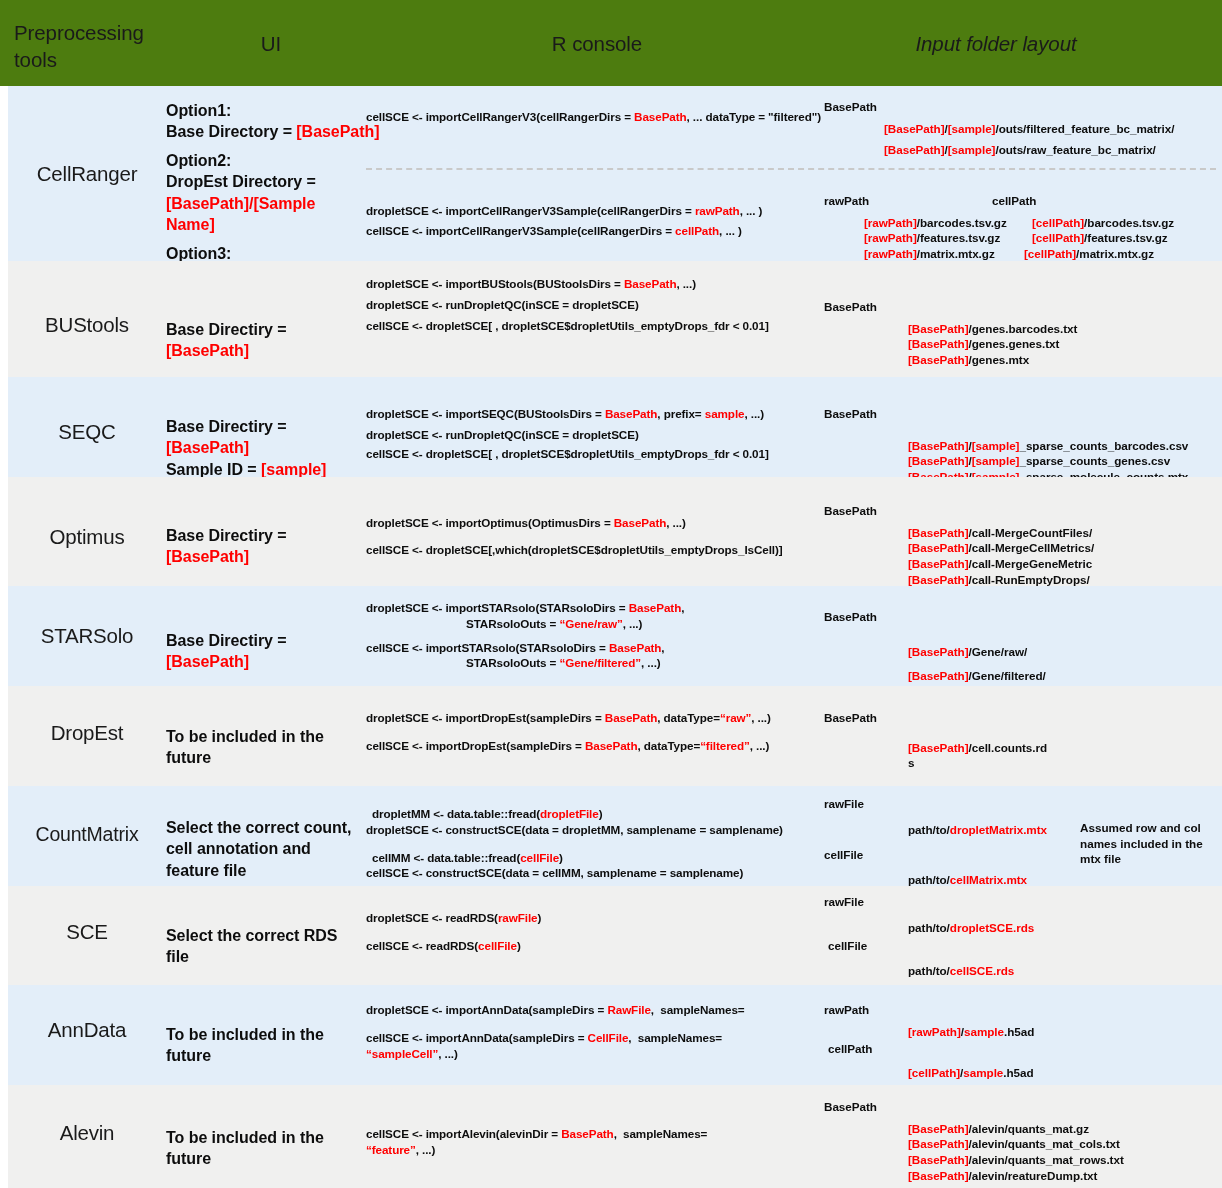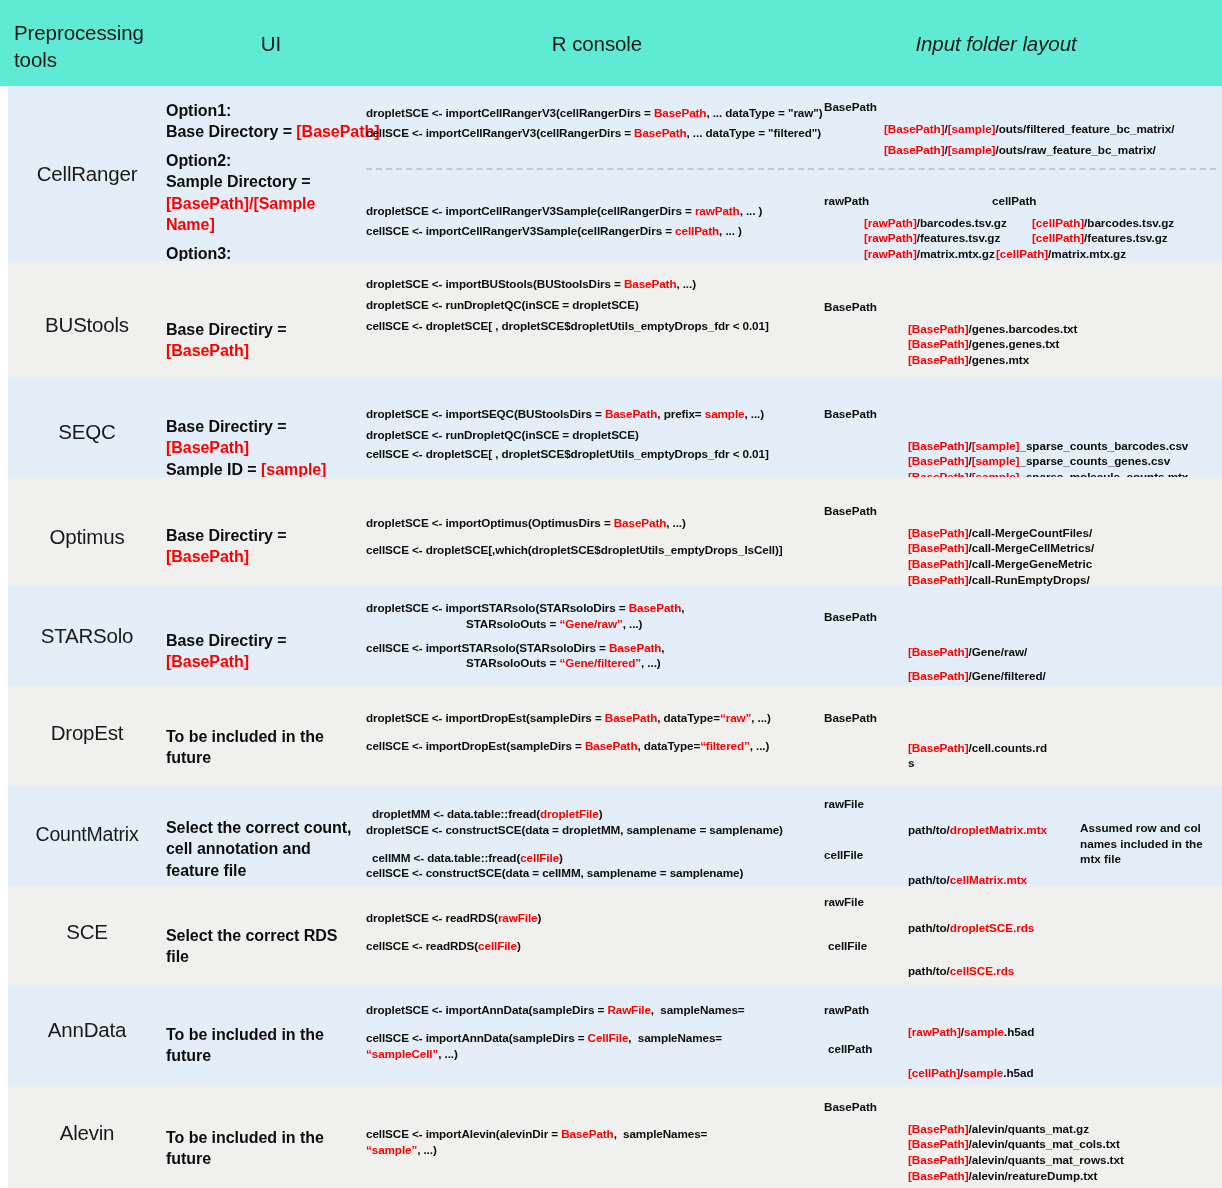--- a/index.html
+++ b/index.html
@@ -9,21 +9,21 @@
     height: 1188px;
     background: #ffffff;
     font-family: "Liberation Sans", sans-serif;
     overflow: hidden;
   }
   #sheet { position: relative; width: 1222px; height: 1188px; }
 
   
   .hdr {
     position: absolute; left: 0; top: 0; width: 1222px; height: 86px;
-    background: #5eead4;
+    background: #4d7c0f;
   }
   .hdr-cell {
     position: absolute; color: #1a1a1a; font-size: 20.5px;
     line-height: 1.32; font-weight: 400; letter-spacing: -0.1px;
   }
   .hdr-tools  { left: 14px;  top: 19px;  width: 150px; text-align: left; }
   .hdr-ui     { left: 176px; top: 30px;  width: 190px; text-align: center; }
   .hdr-rcon   { left: 372px; top: 30px;  width: 450px; text-align: center; }
   .hdr-folder { left: 800px; top: 30px;  width: 392px; text-align: center; font-style: italic; }
 
@@ -91,29 +91,28 @@
 
   <div class="row blue" style="top:86px; height:175px;">
     <div class="gutter"></div>
     <div class="tool" style="top:88px;">CellRanger</div>
 
     <div class="ui" style="top:14px;">
       <span class="blk">Option1:</span>
       <span class="blk nb">Base Directory = <span class="r">[BasePath]</span></span>
       <span class="gap"></span>
       <span class="blk">Option2:</span>
-      <span class="blk">Sample Directory =</span>
+      <span class="blk">DropEst Directory =</span>
       <span class="blk r">[BasePath]/[Sample Name]</span>
       <span class="gap"></span>
       <span class="blk">Option3:</span>
       <span class="blk nb">Data Directory = <span class="r">[cellPath]</span></span>
     </div>
 
     <div class="console" style="top:19px;">
-      <span class="blk nb">dropletSCE &lt;- importCellRangerV3(cellRangerDirs = <span class="r">BasePath</span>, ... dataType = "raw")</span>
       <span class="blk nb" style="margin-top:4px;">cellSCE &lt;- importCellRangerV3(cellRangerDirs = <span class="r">BasePath</span>, ... dataType = "filtered")</span>
     </div>
 
     <div class="dashed" style="left:366px; top:82px; width:850px;"></div>
 
     <div class="console" style="top:117px;">
       <span class="blk nb">dropletSCE &lt;- importCellRangerV3Sample(cellRangerDirs = <span class="r">rawPath</span>, ... )</span>
       <span class="blk nb" style="margin-top:4px;">cellSCE &lt;- importCellRangerV3Sample(cellRangerDirs = <span class="r">cellPath</span>, ... )</span>
     </div>
 
@@ -127,21 +126,21 @@
       <span class="blk">
         <span class="var-head" style="display:inline-block;width:168px;">rawPath</span><span class="var-head">cellPath</span>
       </span>
       <span class="blk" style="margin-top:6px; padding-left:40px;">
         <span class="nb" style="display:inline-block;width:168px;"><span class="r">[rawPath]</span>/barcodes.tsv.gz</span><span class="nb"><span class="r">[cellPath]</span>/barcodes.tsv.gz</span>
       </span>
       <span class="blk" style="padding-left:40px;">
         <span class="nb" style="display:inline-block;width:168px;"><span class="r">[rawPath]</span>/features.tsv.gz</span><span class="nb"><span class="r">[cellPath]</span>/features.tsv.gz</span>
       </span>
       <span class="blk" style="padding-left:40px;">
-        <span class="nb" style="display:inline-block;width:132px;"><span class="r">[rawPath]</span>/matrix.mtx.gz</span><span class="nb"><span class="r">[cellPath]</span>/matrix.mtx.gz</span>
+        <span class="nb" style="display:inline-block;width:160px;"><span class="r">[rawPath]</span>/matrix.mtx.gz</span><span class="nb"><span class="r">[cellPath]</span>/matrix.mtx.gz</span>
       </span>
     </div>
   </div>
 
   <div class="row gray" style="top:261px; height:116px;">
     <div class="gutter"></div>
     <div class="tool" style="top:64px;">BUStools</div>
 
     <div class="ui" style="top:58px;">
       <span class="blk">Base Directiry =</span>
@@ -329,21 +328,21 @@
     <div class="gutter"></div>
     <div class="tool" style="top:48px;">Alevin</div>
 
     <div class="ui" style="top:42px;">
       <span class="blk">To be included in the</span>
       <span class="blk">future</span>
     </div>
 
     <div class="console" style="top:41px;">
       <span class="blk nb">cellSCE &lt;- importAlevin(alevinDir = <span class="r">BasePath</span>,&nbsp; sampleNames=</span>
-      <span class="blk nb"><span class="r">“sample”</span>, ...)</span>
+      <span class="blk nb"><span class="r">“feature”</span>, ...)</span>
     </div>
 
     <div class="folder" style="top:14px;">
       <span class="blk var-head">BasePath</span>
       <span class="indent nb" style="margin-top:6px;"><span class="r">[BasePath]</span>/alevin/quants_mat.gz</span>
       <span class="indent nb"><span class="r">[BasePath]</span>/alevin/quants_mat_cols.txt</span>
       <span class="indent nb"><span class="r">[BasePath]</span>/alevin/quants_mat_rows.txt</span>
       <span class="indent nb"><span class="r">[BasePath]</span>/alevin/reatureDump.txt</span>
     </div>
   </div>

